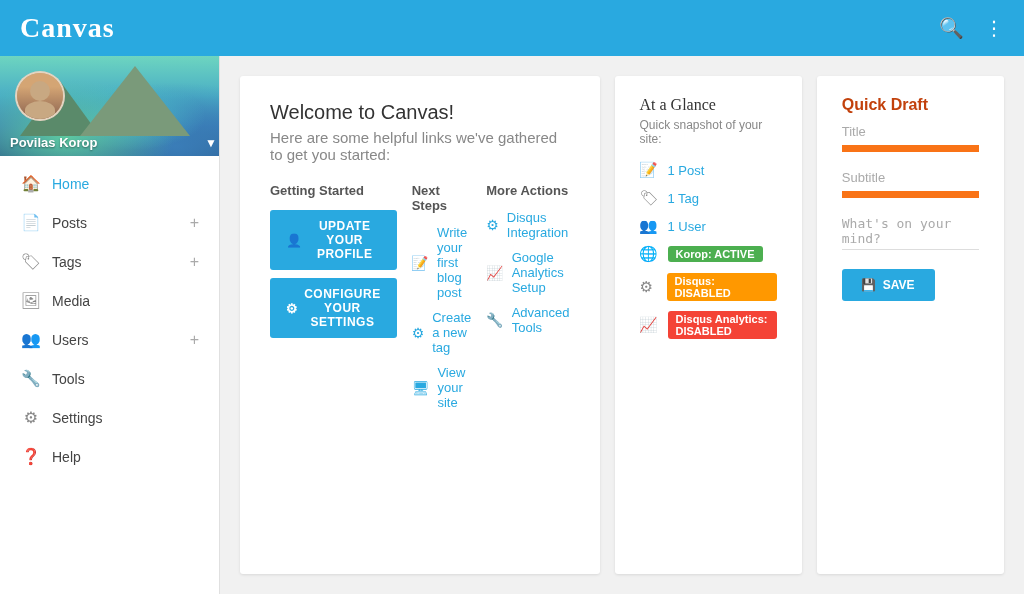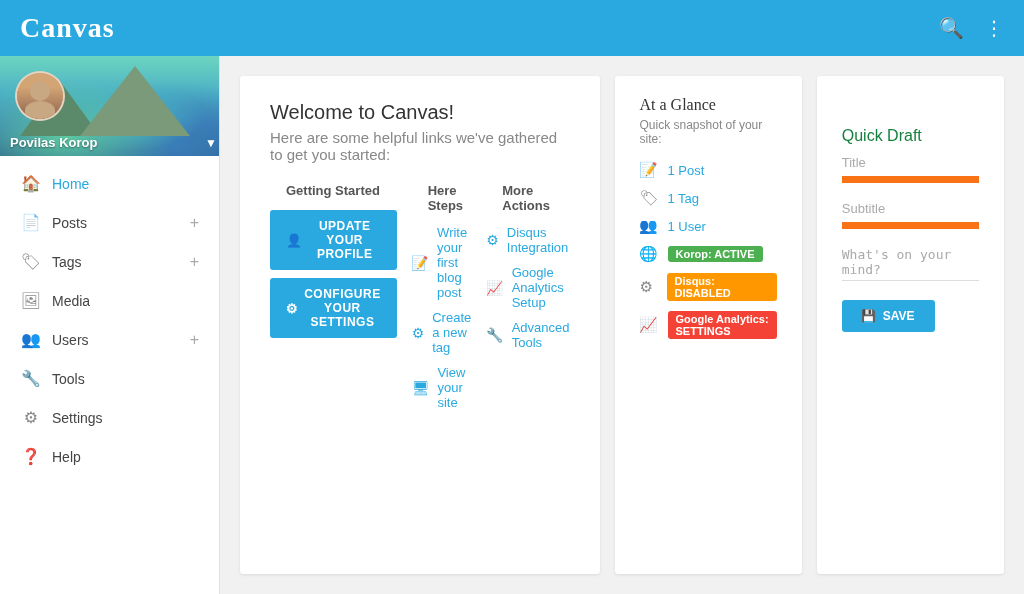--- a/index.html
+++ b/index.html
@@ -212,21 +212,20 @@
     .welcome-grid {
       display: grid;
       grid-template-columns: 1fr 1fr 1fr;
       gap: 15px;
     }
     .welcome-col-title {
       font-size: 13px;
       font-weight: 600;
       color: #555;
       margin-bottom: 12px;
-      margin-left: 16px;
     }
     .btn-blue {
       background: #29a9e0;
       color: white;
       border: none;
       padding: 9px 16px;
       border-radius: 3px;
       font-size: 12px;
       font-weight: 600;
       cursor: pointer;
@@ -281,21 +280,21 @@
       font-size: 11px;
       font-weight: 600;
       color: white;
     }
     .badge-green { background: #4caf50; }
     .badge-orange { background: #ff9800; }
     .badge-red { background: #f44336; }
 
     
     .draft-card { background: #fff; border-radius: 3px; padding: 20px 25px; box-shadow: 0 1px 3px rgba(0,0,0,0.1); }
-    .draft-title { font-size: 16px; color: #15803d; margin-bottom: 4px; font-weight: 400; margin-top: 31px; }
+    .draft-title { font-size: 16px; color: #c2410c; margin-bottom: 4px; font-weight: 700; }
     .draft-subtitle { font-size: 12px; color: #888; margin-bottom: 15px; }
     .draft-input {
       width: 100%;
       border: none;
       border-bottom: 7px solid #f97316;
       padding: 6px 0;
       font-size: 13px;
       color: #555;
       outline: none;
       margin-bottom: 12px;
@@ -409,21 +408,21 @@
             <span class="btn-icon">👤</span>
             <span>UPDATE YOUR PROFILE</span>
           </button>
           <button class="btn-blue">
             <span class="btn-icon">⚙</span>
             <span>CONFIGURE YOUR SETTINGS</span>
           </button>
         </div>
 
         <div>
-          <div class="welcome-col-title">Here Steps</div>
+          <div class="welcome-col-title">Next Steps</div>
           <a class="welcome-link">
             <span class="welcome-link-icon">📝</span>
             <span>Write your first blog post</span>
           </a>
           <a class="welcome-link">
             <span class="welcome-link-icon">⚙</span>
             <span>Create a new tag</span>
           </a>
           <a class="welcome-link">
             <span class="welcome-link-icon">🖥</span>
@@ -470,21 +469,21 @@
         <div class="glance-item">
           <span class="glance-icon">🌐</span>
           <span class="badge badge-green">Korop: ACTIVE</span>
         </div>
         <div class="glance-item">
           <span class="glance-icon">⚙</span>
           <span class="badge badge-orange">Disqus: DISABLED</span>
         </div>
         <div class="glance-item">
           <span class="glance-icon">📈</span>
-          <span class="badge badge-red">Google Analytics: SETTINGS</span>
+          <span class="badge badge-red">Disqus Analytics: DISABLED</span>
         </div>
       </div>
 
       <div class="draft-card">
         <div class="draft-title">Quick Draft</div>
         <input class="draft-input" type="text" placeholder="Title" style="">
         <input class="draft-input" type="text" placeholder="Subtitle" style="">
         <textarea class="draft-textarea" placeholder="What's on your mind?" style=""></textarea>
         <button class="btn-save">
           <span>💾</span>

